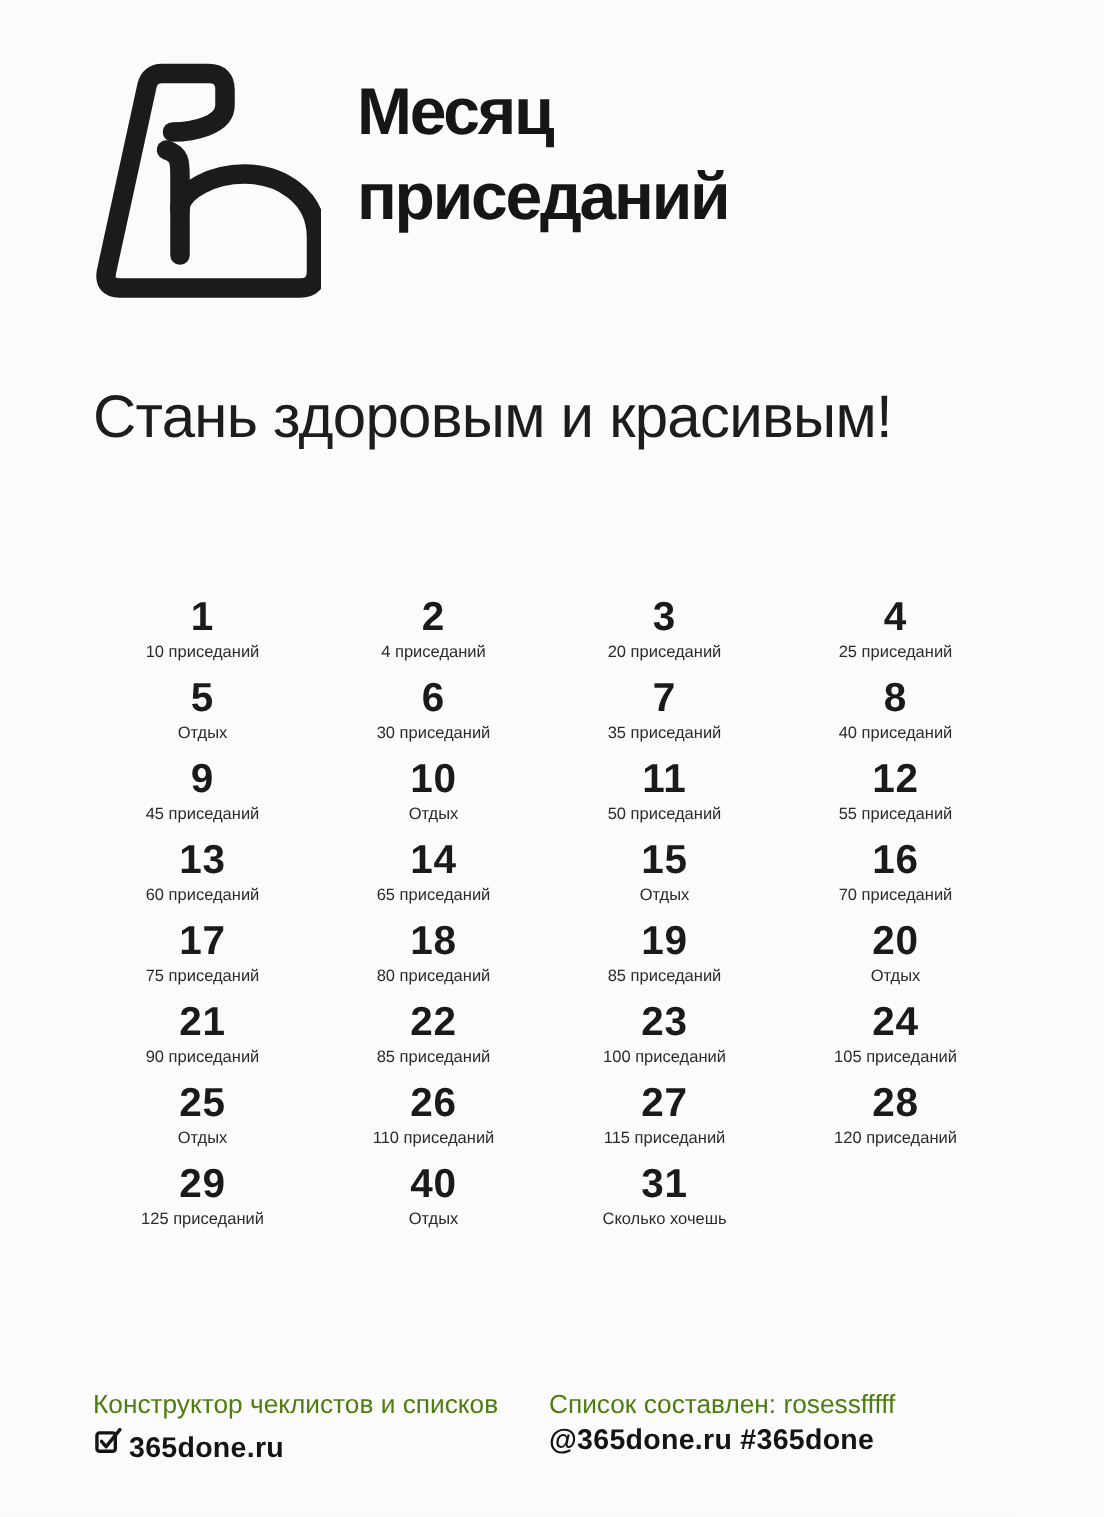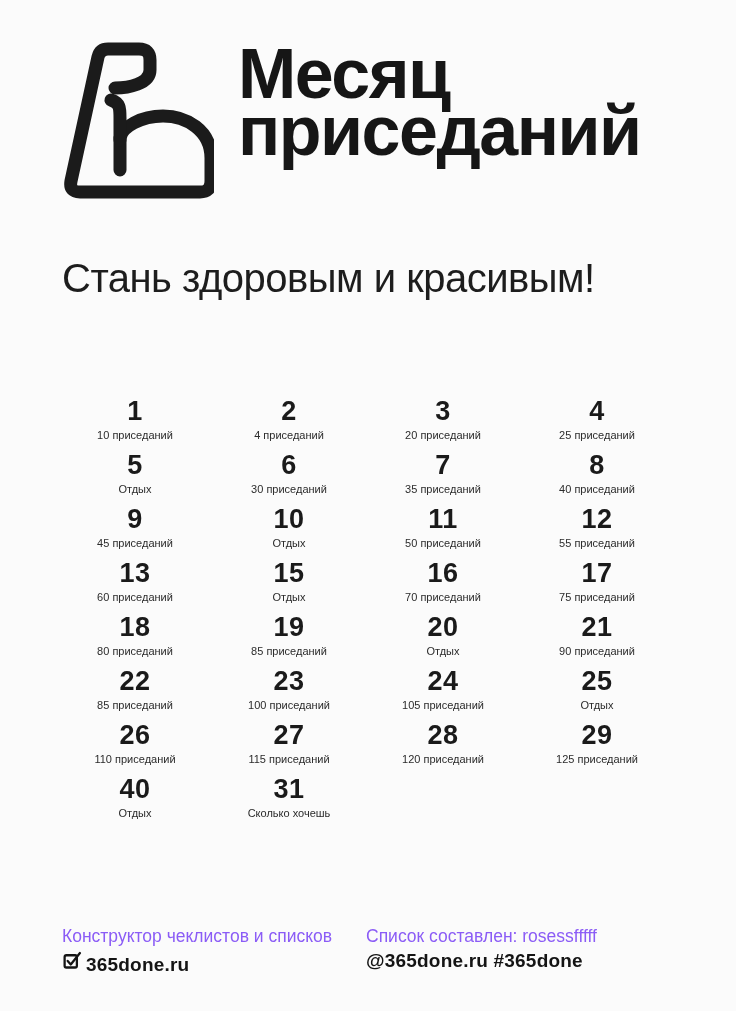--- a/index.html
+++ b/index.html
@@ -16,21 +16,21 @@
     color:#1b1b1b;
     overflow:hidden;
   }
   
   .logo{
     position:absolute;left:64px;top:42px;
     width:150px;height:158px;
   }
   .title{
     position:absolute;left:238px;top:46px;
-    font-size:70px;line-height:57px;
+    font-size:44px;line-height:57px;
     font-weight:700;
     letter-spacing:-1.5px;
     color:#161616;
     white-space:pre-line;
   }
   .subtitle{
     position:absolute;left:62px;top:256px;
     font-size:40px;line-height:44px;
     font-weight:400;
     letter-spacing:-0.5px;
@@ -57,21 +57,21 @@
   .task{
     font-size:11px;line-height:19px;
     font-weight:400;
     color:#2b2b2b;
   }
   
   .footer-left{position:absolute;left:62px;top:926px;}
   .footer-right{position:absolute;left:366px;top:926px;}
   .f-line1{
     font-size:17.5px;line-height:20px;
-    font-weight:400;color:#8b5cf6;
+    font-weight:400;color:#4d7c0f;
   }
   .f-line2{
     margin-top:4px;
     display:flex;align-items:flex-end;gap:3px;
     font-size:19px;line-height:22px;
     font-weight:700;color:#141414;
     letter-spacing:0.2px;
   }
   .check-icon{flex:0 0 auto;display:block;}
 </style>
@@ -150,20 +150,24 @@
     <div class="cell">
       <div class="num">12</div>
       <div class="task">55 приседаний</div>
     </div>
 
     <div class="cell">
       <div class="num">13</div>
       <div class="task">60 приседаний</div>
     </div>
 
+    <div class="cell">
+      <div class="num">14</div>
+      <div class="task">65 приседаний</div>
+    </div>
 
     <div class="cell">
       <div class="num">15</div>
       <div class="task">Отдых</div>
     </div>
 
     <div class="cell">
       <div class="num">16</div>
       <div class="task">70 приседаний</div>
     </div>

